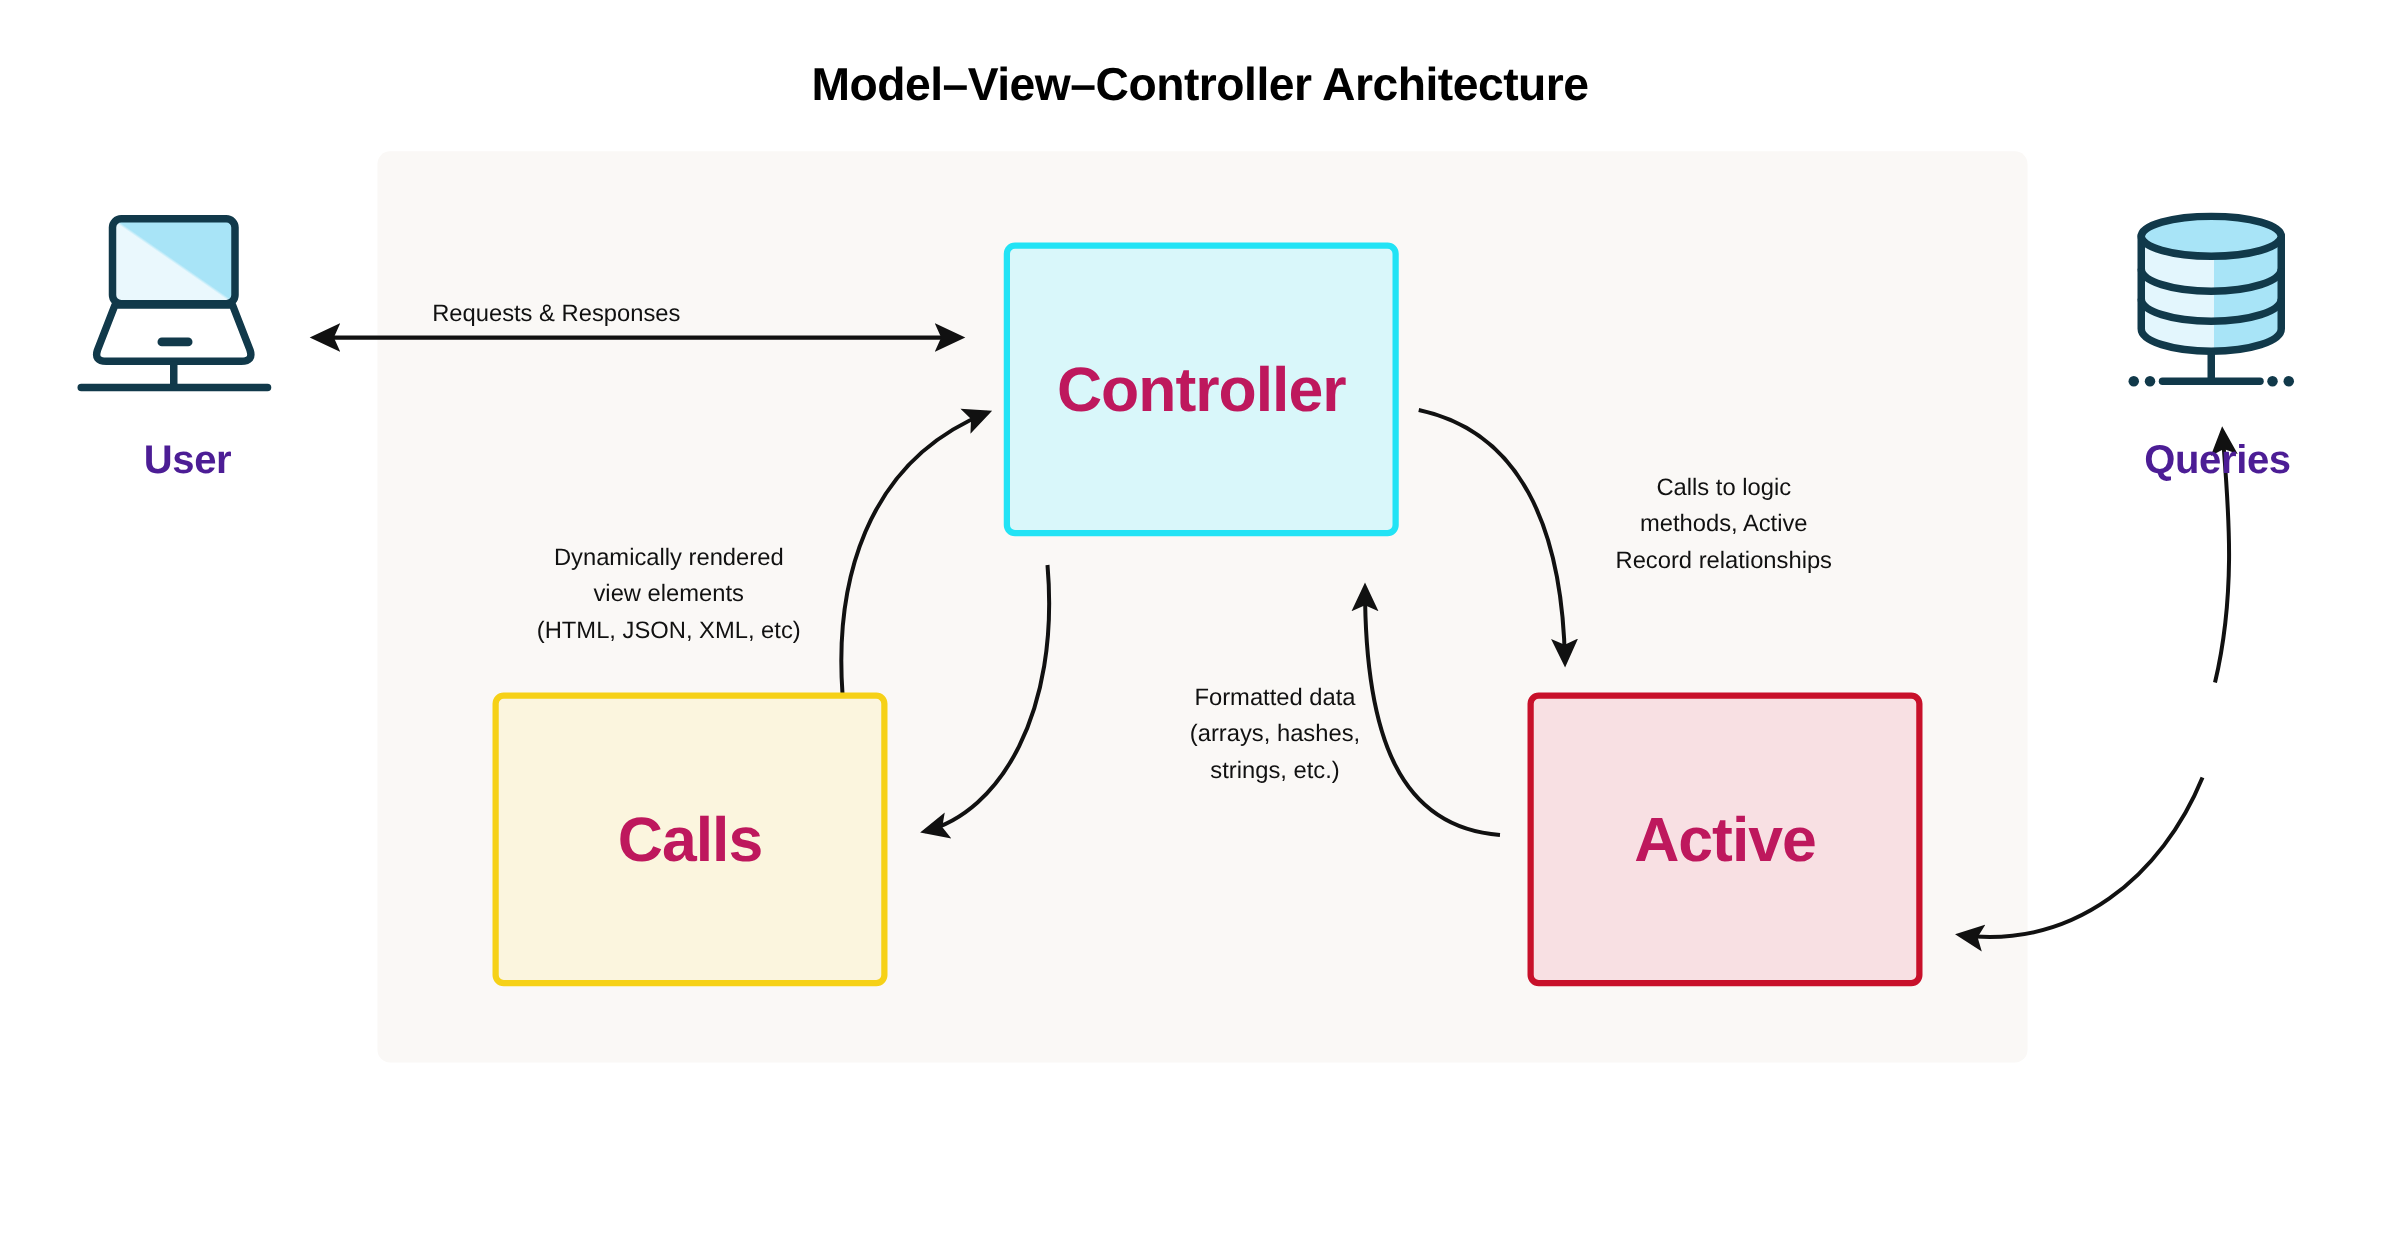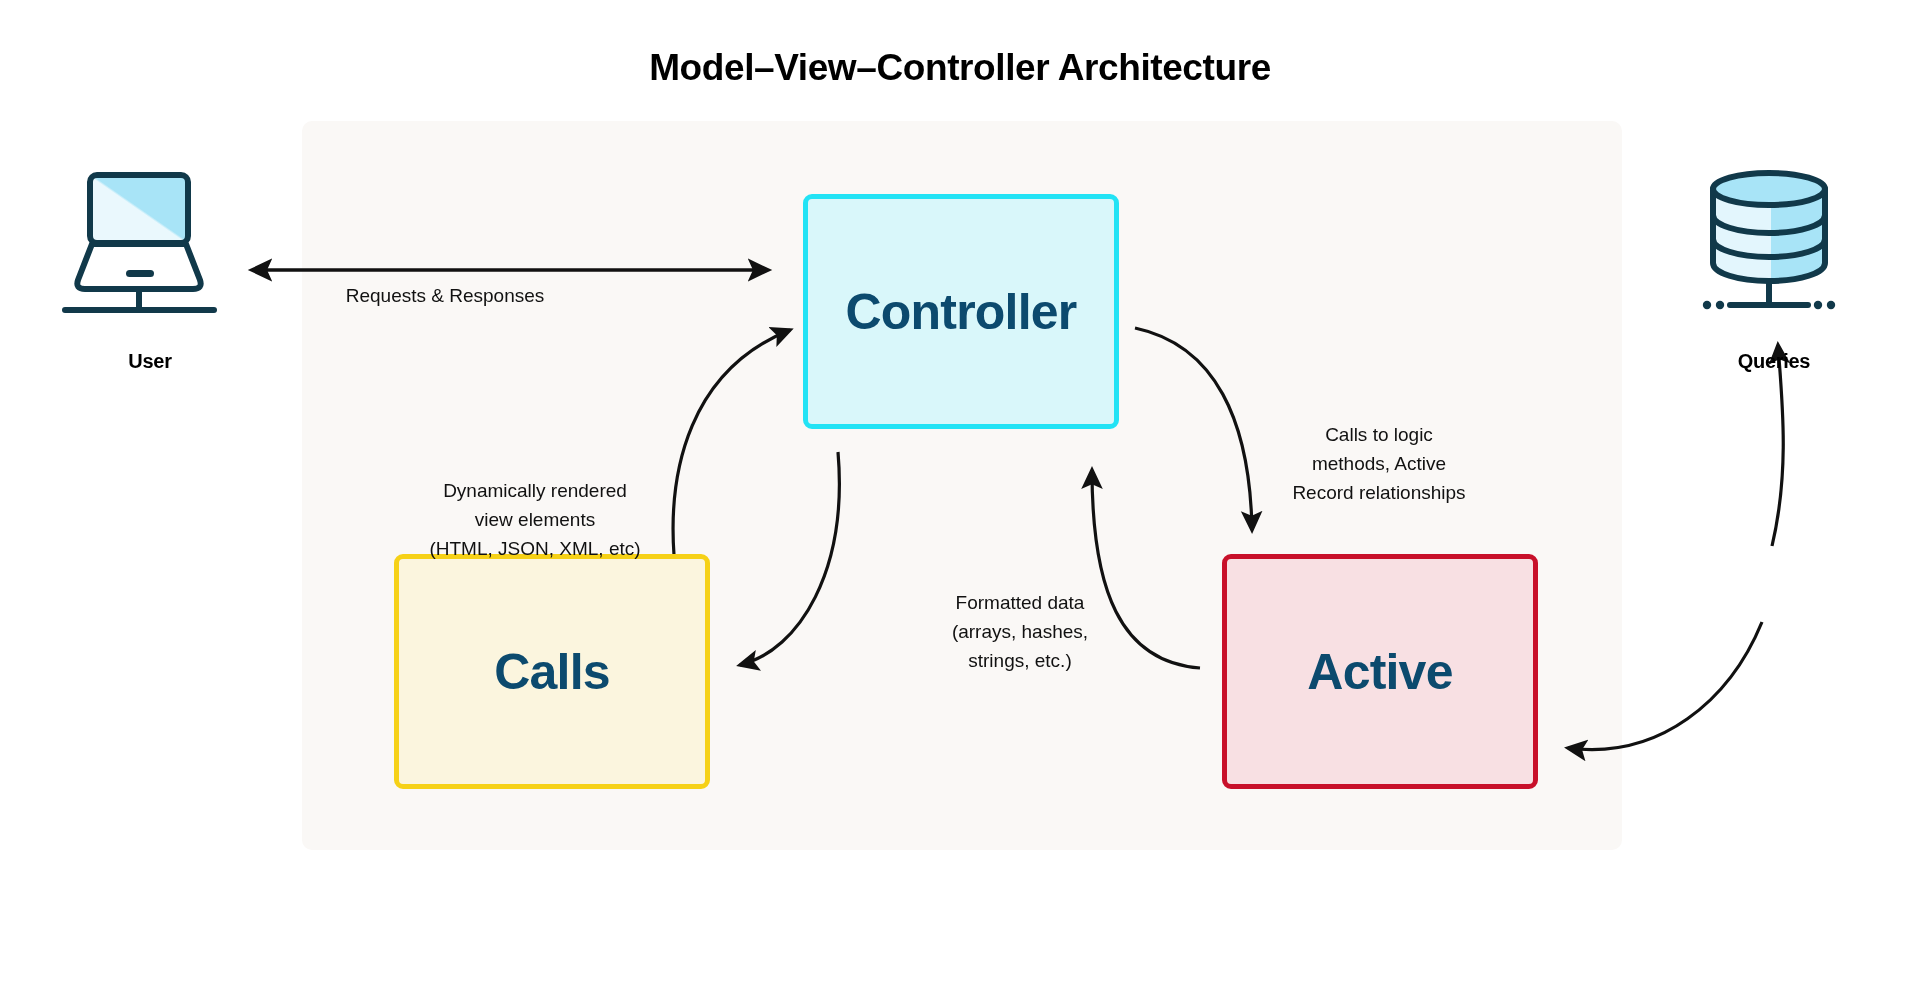--- a/index.html
+++ b/index.html
@@ -63,21 +63,21 @@
     box-sizing: border-box;
     border-radius: 9px;
     display: flex;
     align-items: center;
     justify-content: center;
   }
   .node-label {
     font-size: 50px;
     font-weight: 700;
     letter-spacing: -0.8px;
-    color: #0c4a6e;
+    color: #be185d;
     line-height: 1;
   }
   .node-controller {
     left: 803px;
     top: 194px;
     width: 316px;
     height: 235px;
     border: 5px solid #22e3f5;
     background: #d9f7fa;
   }
@@ -102,39 +102,38 @@
   .endpoint {
     position: absolute;
   }
   .endpoint-user   { left: 56px;  top: 170px; width: 190px; height: 145px; }
   .endpoint-db     { left: 1700px; top: 170px; width: 140px; height: 145px; }
 
   .endpoint-label {
     position: absolute;
     width: 280px;
     text-align: center;
-    font-size: 20px;
+    font-size: 32px;
     font-weight: 700;
     letter-spacing: -0.3px;
-    color: #000000;
+    color: #4c1d95;
     line-height: 1;
   }
   .label-user { left: 10px;  top: 351px; }
   .label-db   { left: 1634px; top: 351px; }
 
   
   .edge-label {
     position: absolute;
     font-size: 19px;
     font-weight: 400;
     color: #111111;
     line-height: 29px;
     text-align: center;
     white-space: pre-line;
-    margin-top: 44px;
   }
   .lbl-requests   { left: 305px;  top: 237px;  width: 280px; }
   .lbl-dynamic    { left: 395px;  top: 432px;  width: 280px; }
   .lbl-formatted  { left: 900px;  top: 544px;  width: 240px; }
   .lbl-calls      { left: 1254px; top: 376px;  width: 250px; }
   .lbl-queries    { left: 1680px; top: 556px;  width: 180px; }
 </style>
 </head>
 <body>
 

